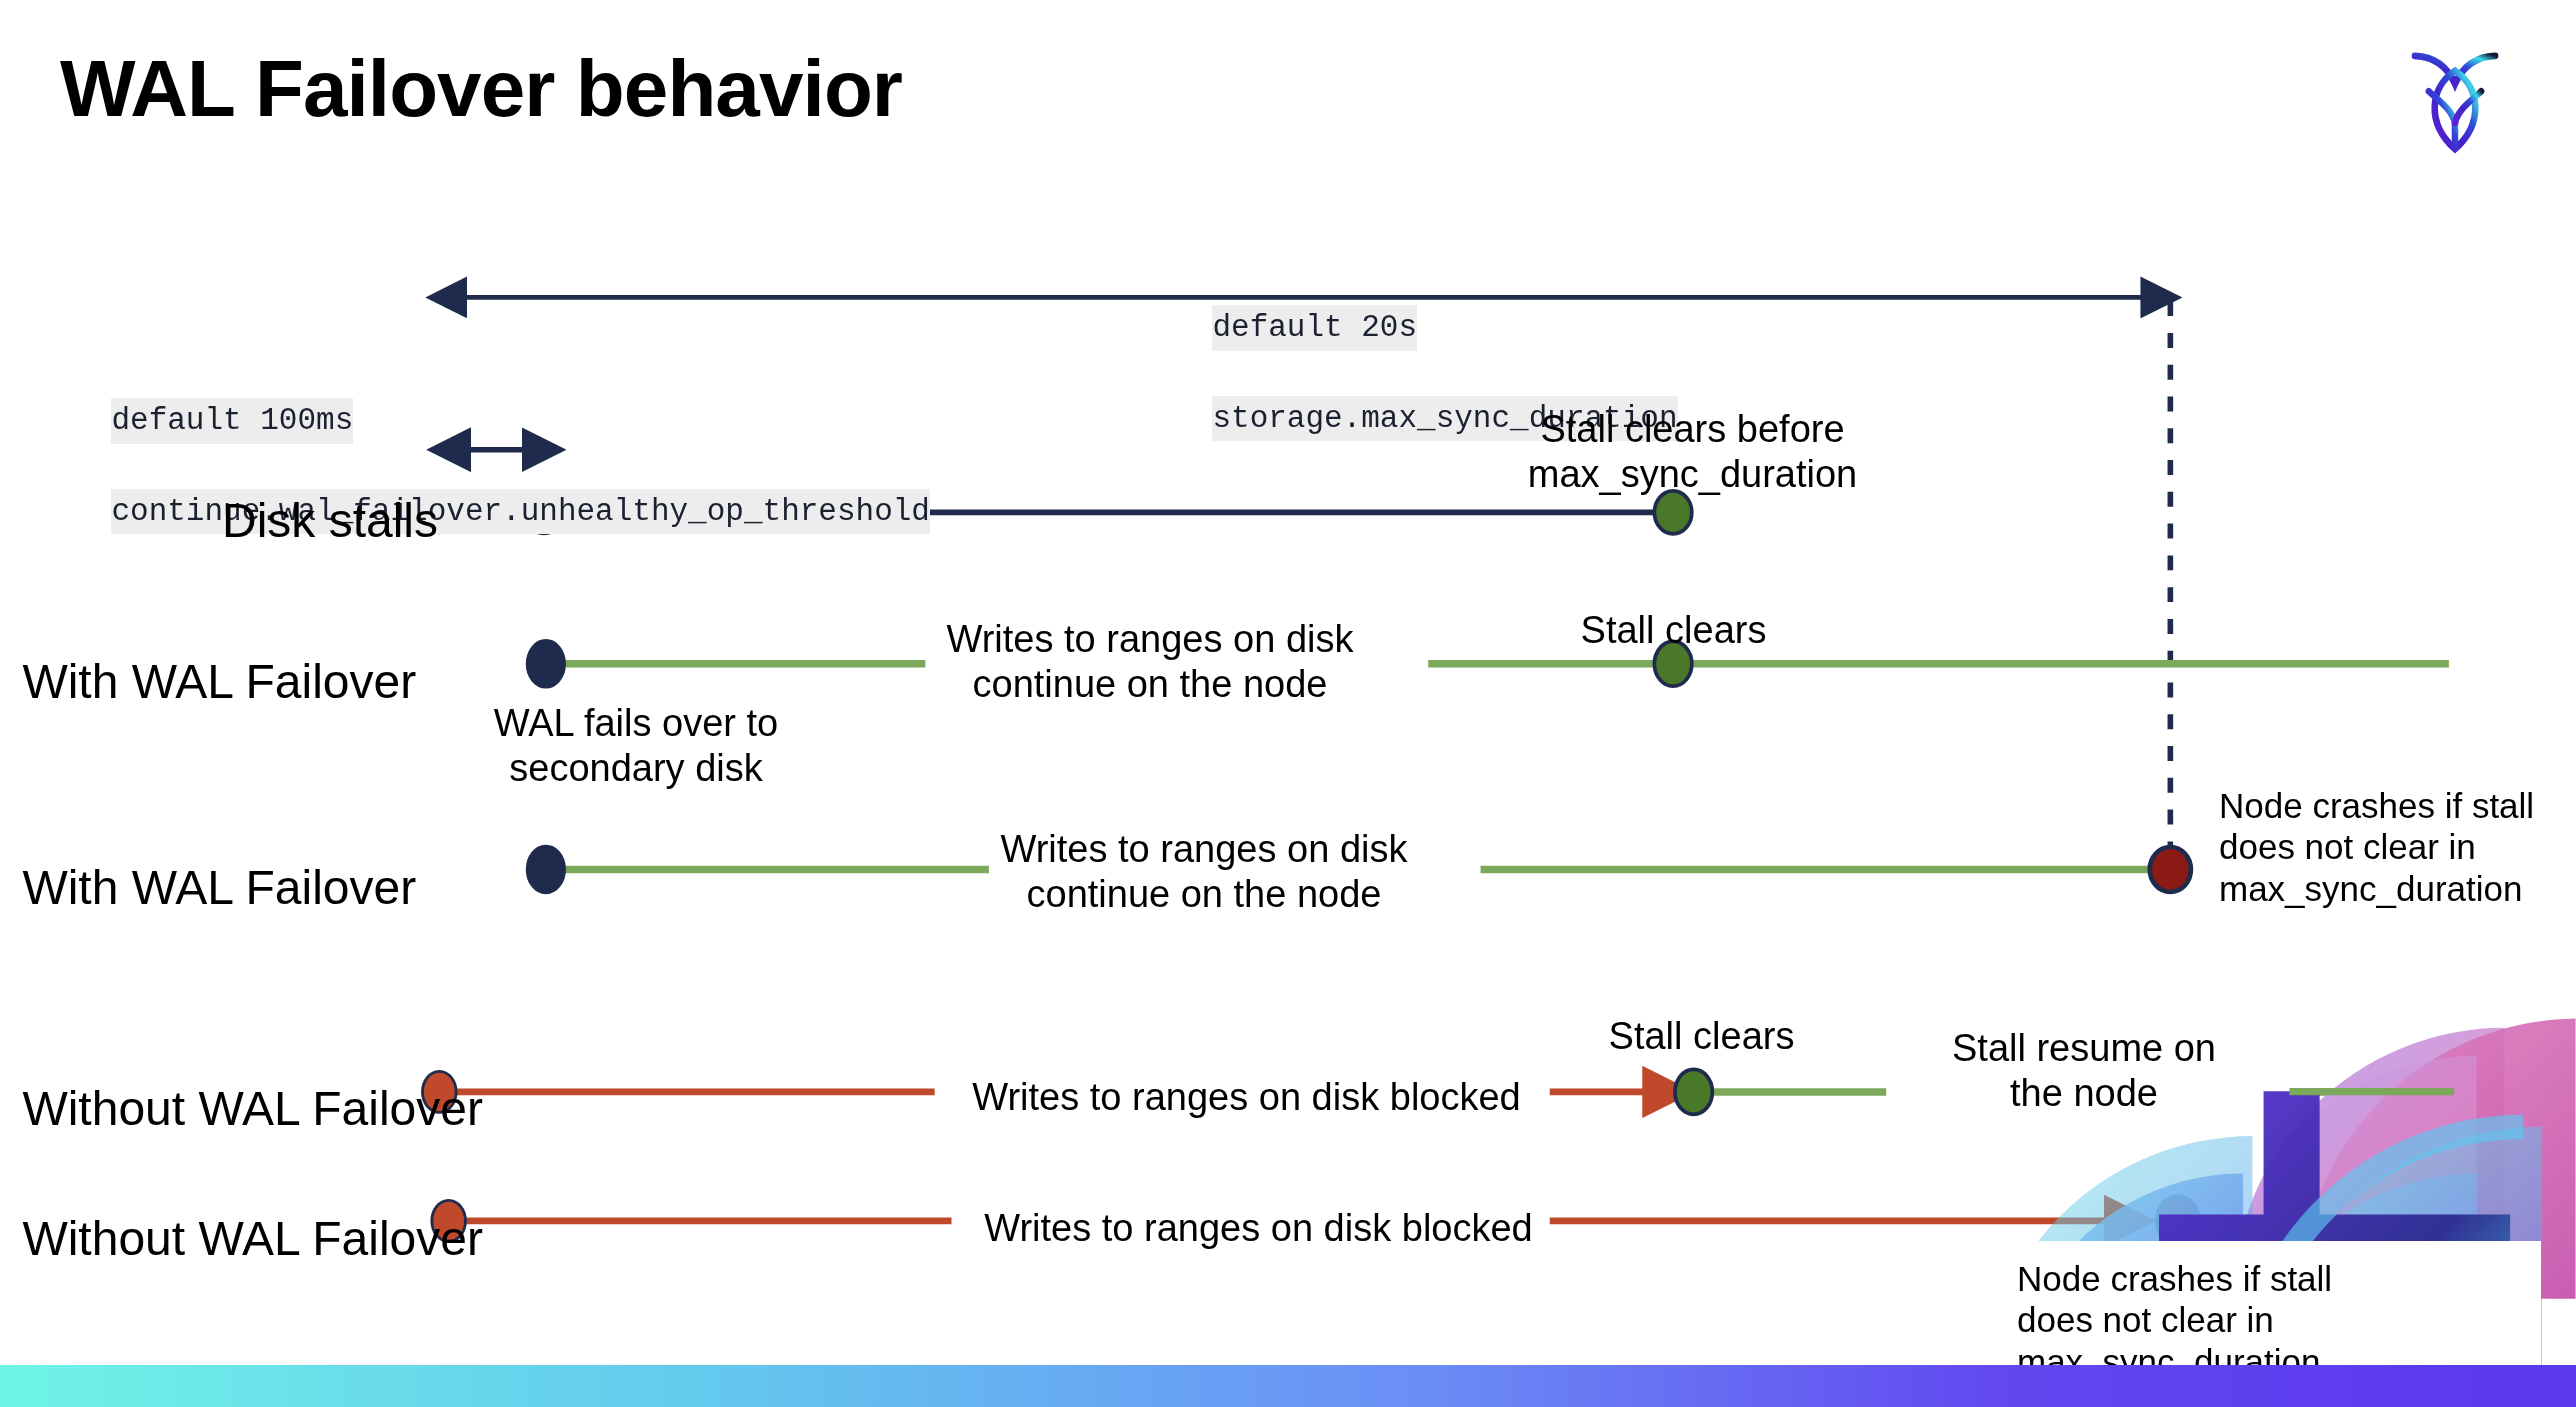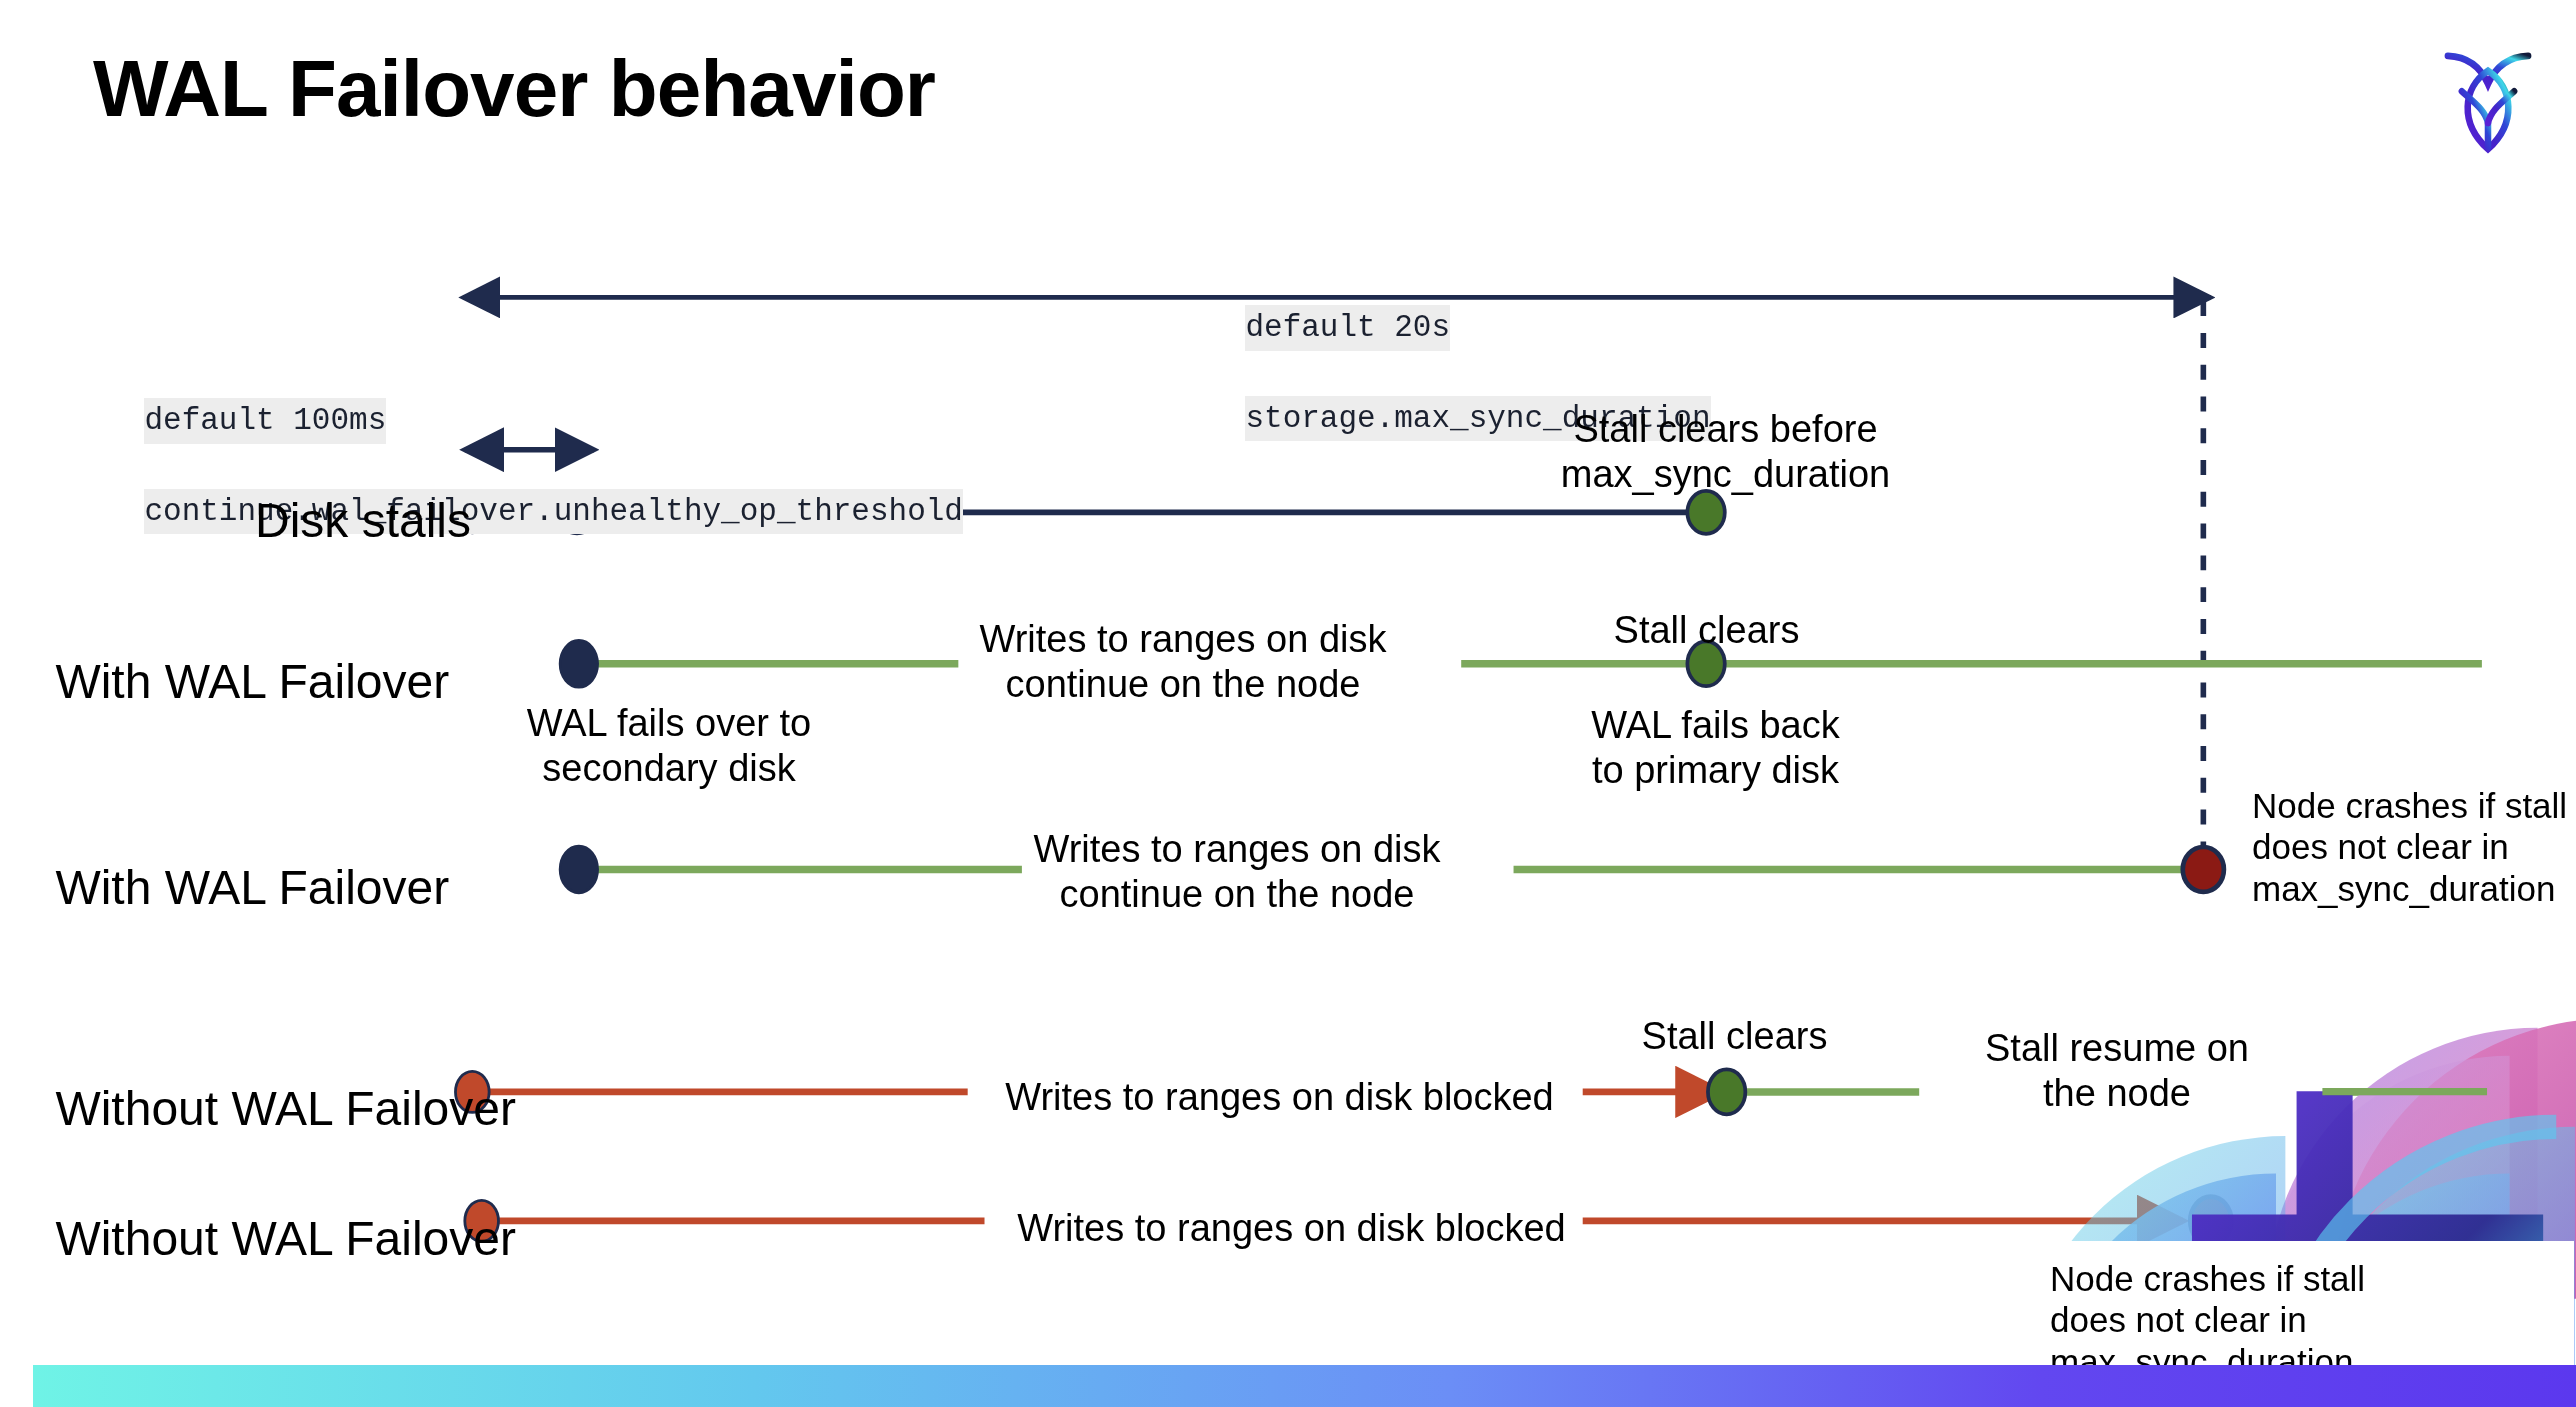--- a/index.html
+++ b/index.html
@@ -3,21 +3,21 @@
 <meta charset="utf-8">
 <style>
   html,body{margin:0;padding:0;}
   body{
     width:2576px;height:1408px;
     background:#ffffff;
     font-family:"Liberation Sans", sans-serif;
     overflow:hidden;
     position:relative;
   }
-  #slide{position:absolute;inset:0;overflow:hidden;margin-left:33px;}
+  #slide{position:absolute;inset:0;overflow:hidden;}
 
   
   #title{
     position:absolute;left:60px;top:47px;
     font-size:80px;font-weight:bold;letter-spacing:-0.9px;
     color:#000;line-height:1.05;white-space:nowrap;
   }
 
   
   #logo{position:absolute;left:2385px;top:26px;width:140px;height:140px;}
@@ -224,24 +224,20 @@
     <div>secondary disk</div>
   </div>
 
   <div class="lbl ann" style="left:935px;top:617px;width:430px;">
     <div>Writes to ranges on disk</div>
     <div>continue on the node</div>
   </div>
 
   <div class="lbl ann" style="left:1496px;top:608px;width:355px;">Stall clears</div>
 
-  <div class="lbl ann" style="left:1505px;top:703px;width:355px;">
-    <div>WAL fails  back</div>
-    <div>to primary disk</div>
-  </div>
 
   <div class="lbl ann" style="left:989px;top:827px;width:430px;">
     <div>Writes to ranges on disk</div>
     <div>continue on the node</div>
   </div>
 
   <div class="lbl ann-l" style="left:2219px;top:785px;width:355px;">
     <div>Node crashes if stall</div>
     <div>does not clear in</div>
     <div>max_sync_duration</div>

